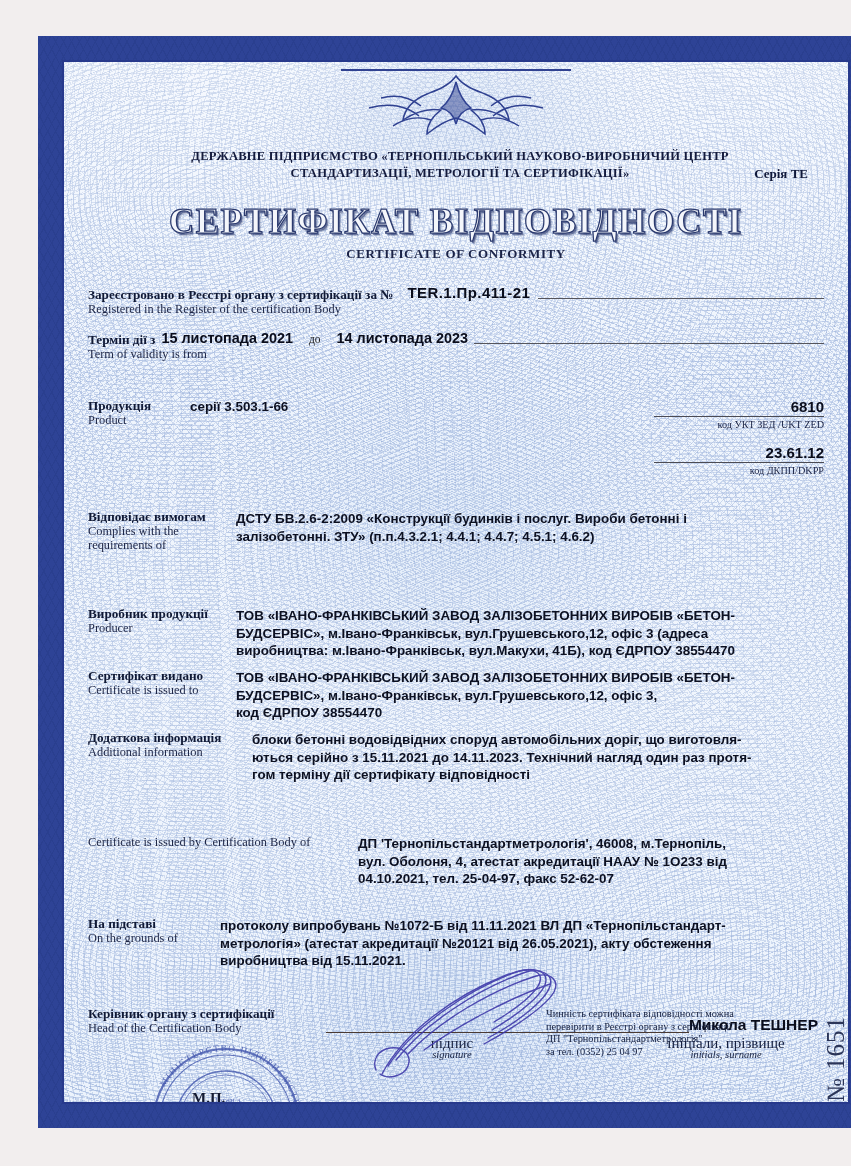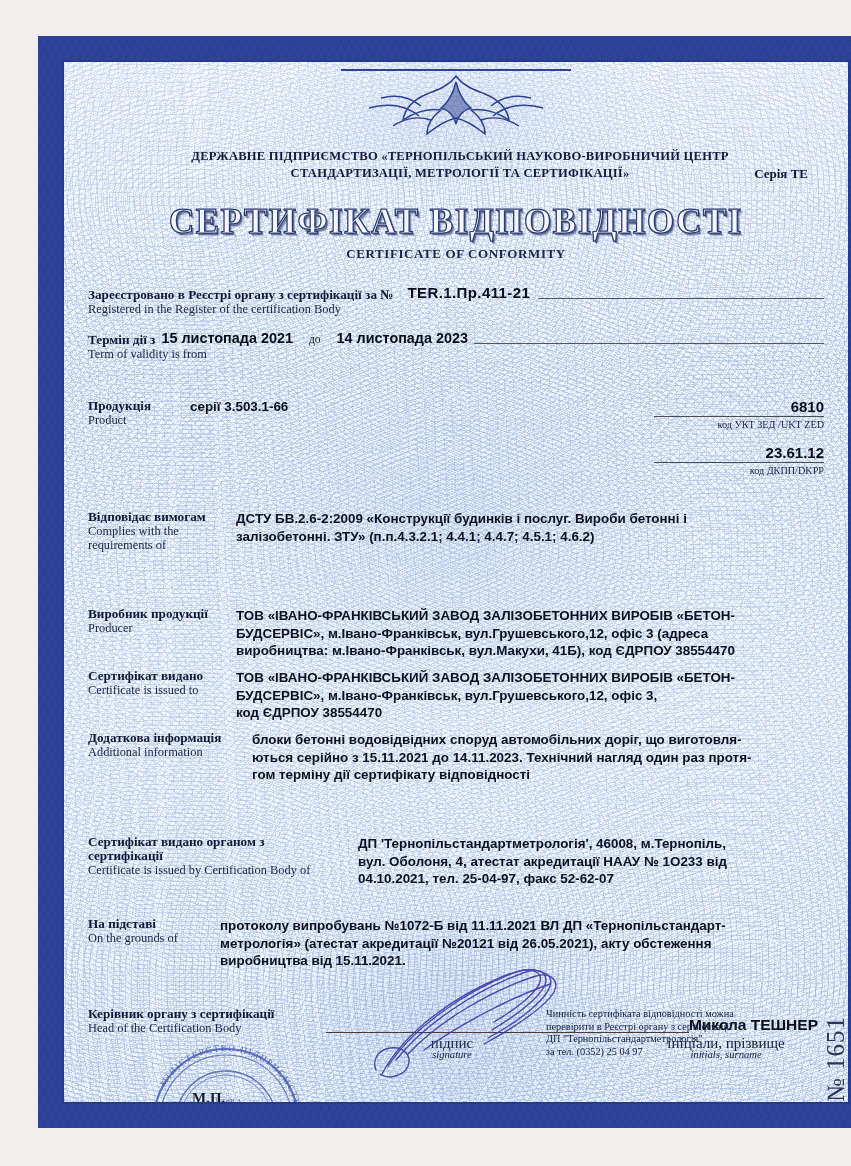--- a/index.html
+++ b/index.html
@@ -369,21 +369,20 @@
         </div>
         <div class="body">
           <div class="val">блоки бетонні  водовідвідних споруд автомобільних доріг, що виготовля-</div>
           <div class="val">ються серійно з 15.11.2021 до 14.11.2023. Технічний нагляд один раз протя-</div>
           <div class="val">гом терміну дії сертифікату відповідності</div>
         </div>
       </div>
 
       <div class="sec" id="issuedby">
         <div class="labels">
-          <div class="lbl-ua">Сертифікат видано органом з сертифікації</div>
           <div class="lbl-en">Certificate is issued by Certification Body of</div>
         </div>
         <div class="body">
           <div class="val">ДП 'Тернопільстандартметрологія', 46008, м.Тернопіль,</div>
           <div class="val">вул. Оболоня, 4, атестат акредитації НААУ № 1О233 від</div>
           <div class="val">04.10.2021, тел. 25-04-97, факс 52-62-07</div>
         </div>
       </div>
 
       <div class="sec" id="grounds">

